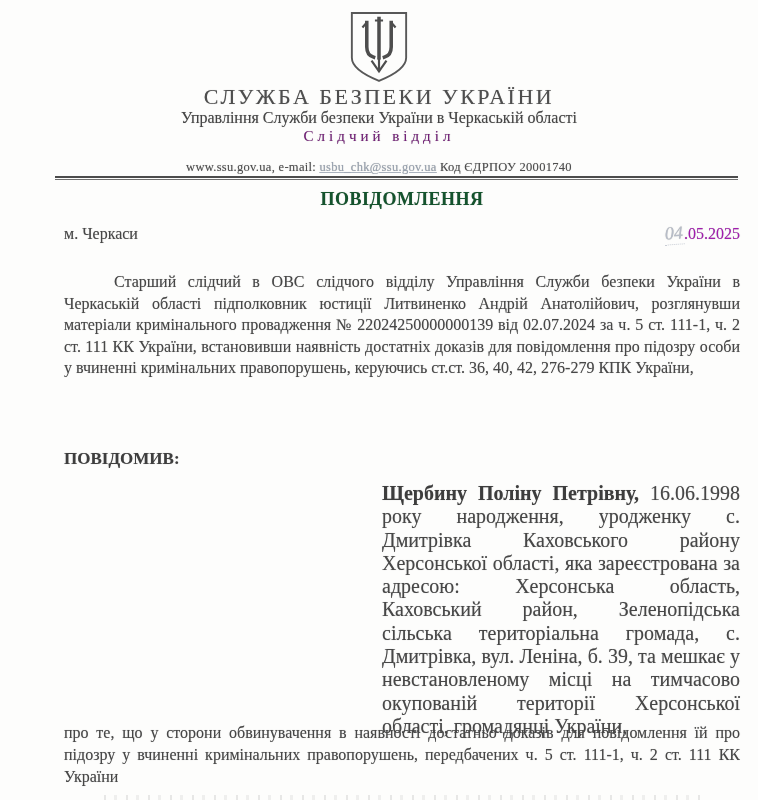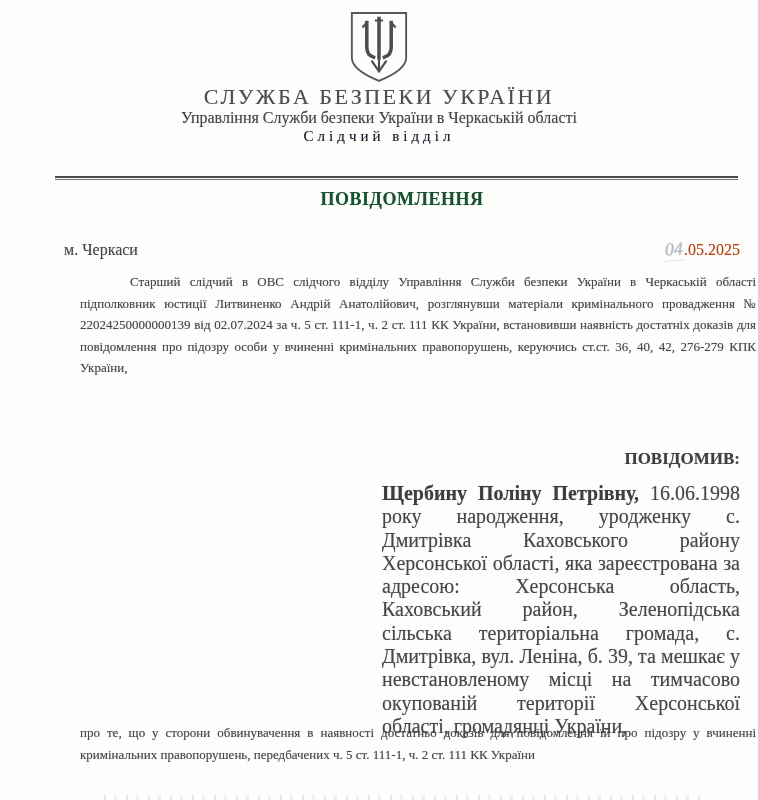--- a/index.html
+++ b/index.html
@@ -21,64 +21,64 @@
   .emblem {
     position: absolute; top: 9px; left: 50%;
     transform: translateX(-50%);
     width: 86px; height: 76px;
   }
 
   
   .hdr { position: absolute; left: 0; width: 758px; text-align: center; }
   .org-name    { top: 84px;  font-size: 22px; letter-spacing: 2.5px; color: #4e4e4e; }
   .department  { top: 109px; font-size: 16px; color: #454545; }
-  .unit        { top: 128px; font-size: 15px; letter-spacing: 4px; color: #0f172a; }
+  .unit        { top: 128px; font-size: 15px; letter-spacing: 4px; color: #701a75; }
   .addr        { top: 147px; font-size: 12.5px; letter-spacing: .6px; word-spacing: 2px; color: #4e4e4e; }
   .contact     { top: 160px; font-size: 12.5px; letter-spacing: .3px; color: #4e4e4e; }
   .email-link  { color: #99a3b0; text-decoration: underline; text-decoration-color: #aab2bd; cursor: pointer; }
 
   .rule {
     position: absolute; top: 176px; left: 55px; width: 683px; height: 4px;
     border-top: 2.5px solid #4c4c4c;
     border-bottom: 1px solid #6e6e6e;
     box-sizing: border-box;
   }
 
   
   .doc-title   { position: absolute; top: 189px; left: 64px; width: 676px; text-align: center;
                  font-size: 18px; font-weight: bold; letter-spacing: .5px; color: #14532d; }
   .doc-subtitle{ position: absolute; top: 212px; left: 64px; width: 676px; text-align: center;
                  font-size: 16px; font-weight: bold; color: #3e3e3e; }
 
   
-  .meta-row { position: absolute; top: 239px; left: 64px; width: 676px;
+  .meta-row { position: absolute; top: 223px; left: 64px; width: 676px;
               display: flex; justify-content: space-between; align-items: baseline;
               font-size: 16px; }
   .date-wrap { white-space: nowrap; }
   .date-handwritten {
     display: inline-block;
     font-style: italic;
     font-size: 18px;
     color: #b7bdc8;
     transform: rotate(-4deg);
     border-bottom: 1px dotted #c8cdd5;
     padding: 0 1px;
   }
-  .date-printed { color: #c2410c; }
+  .date-printed { color: #a21caf; }
 
   
   .para {
     position: absolute; left: 64px; width: 676px;
-    font-size: 13px; line-height: 21.6px;
-    text-align: justify; color: #474747; margin-left: 16px;
+    font-size: 16px; line-height: 21.6px;
+    text-align: justify; color: #474747;
   }
   .p1 { top: 271px; text-indent: 50px; }
   .announce {
     position: absolute; top: 449px; left: 64px; width: 676px;
-    text-align: right; font-size: 17px; font-weight: bold; color: #3e3e3e;
+    text-align: left; font-size: 17px; font-weight: bold; color: #3e3e3e;
   }
   .suspect {
     position: absolute; top: 482px; left: 382px; width: 358px;
     font-size: 20px; line-height: 23.3px;
     text-align: justify; color: #474747;
   }
   .suspect b { color: #3d3d3d; }
   .p2 { top: 722px; line-height: 22.2px; }
 
   
@@ -109,20 +109,26 @@
         <path d="M21 10 l-3.2 3.6 M39 10 l3.2 3.6 M27 8.5 h6"></path>
         <path d="M24.5 38 L30 46 L35.5 38"></path>
         <path d="M30 36 V46"></path>
       </g>
     </svg>
   </div>
 
   <div class="hdr org-name">СЛУЖБА БЕЗПЕКИ УКРАЇНИ</div>
   <div class="hdr department">Управління Служби безпеки України в Черкаській області</div>
   <div class="hdr unit">Слідчий відділ</div>
+  <div class="hdr contact">
+    <span>www.ssu.gov.ua,</span> 
+    <span>e-mail:</span> 
+    <span class="email-link">usbu_chk@ssu.gov.ua</span> 
+    <span>Код ЄДРПОУ 20001740</span> 
+  </div>
 
   <div class="rule"></div>
 
   <div class="doc-title">ПОВІДОМЛЕННЯ</div>
 
   <div class="meta-row">
     <span>м. Черкаси</span>
     <span class="date-wrap"><span class="date-handwritten">04</span><span class="date-printed">.05.2025</span></span>
   </div>
 

